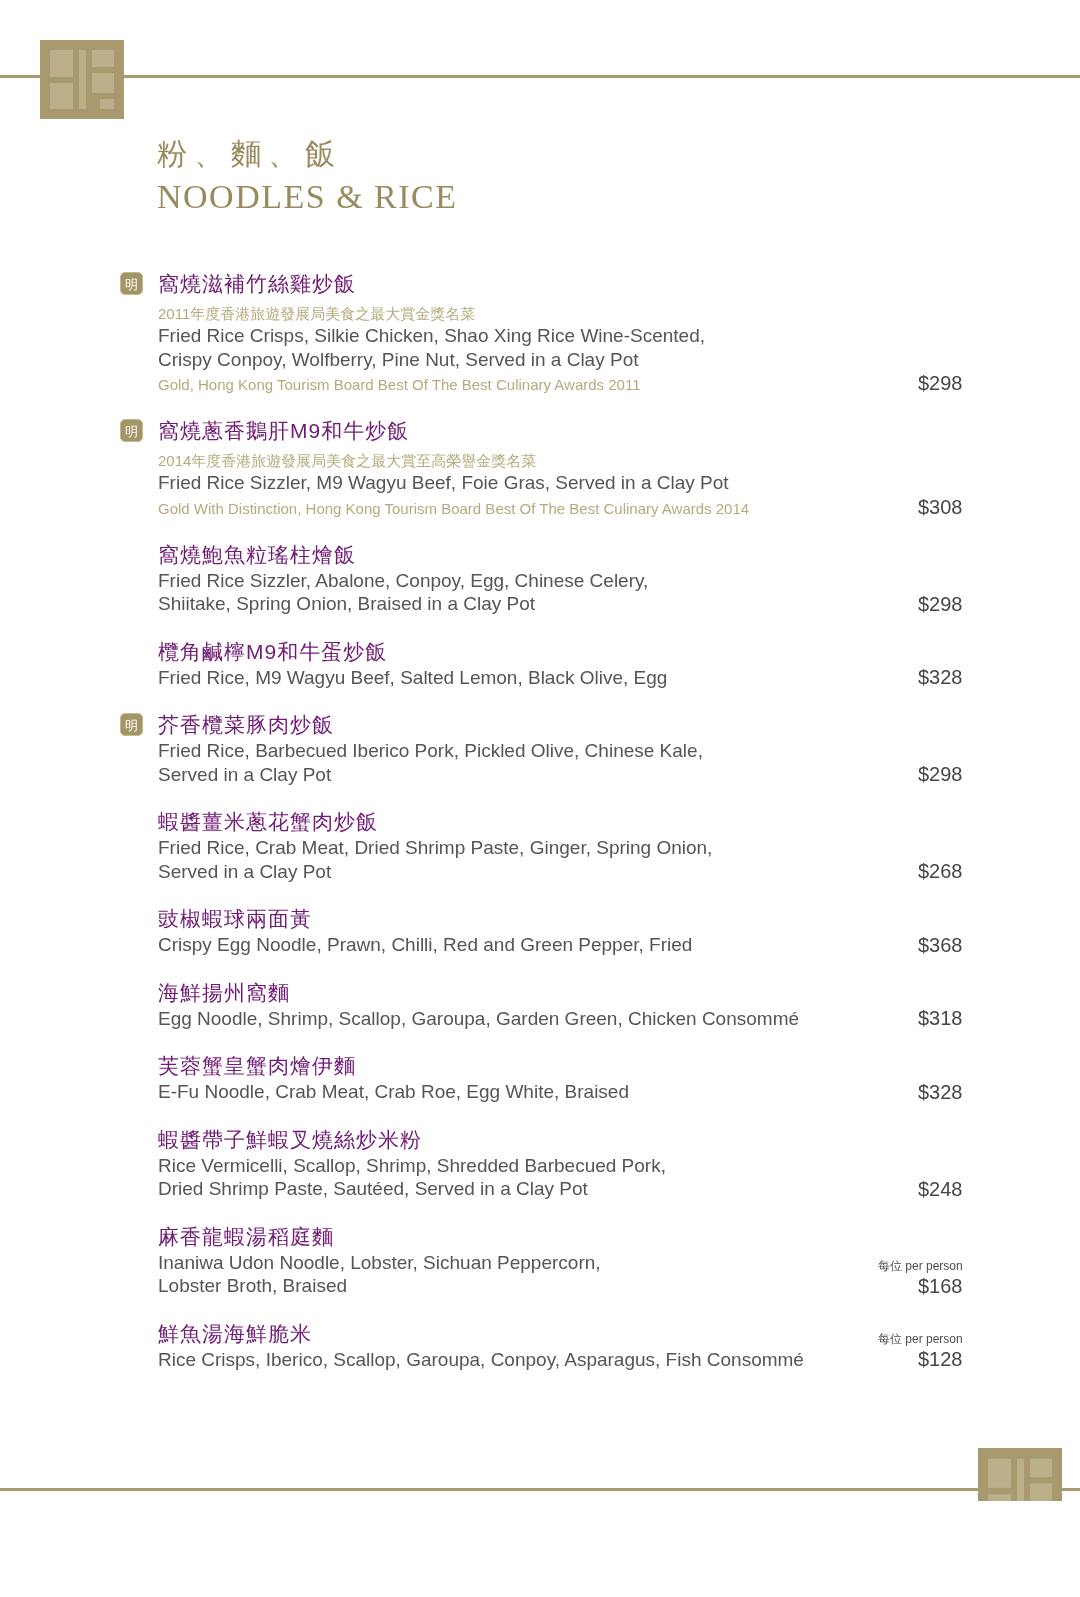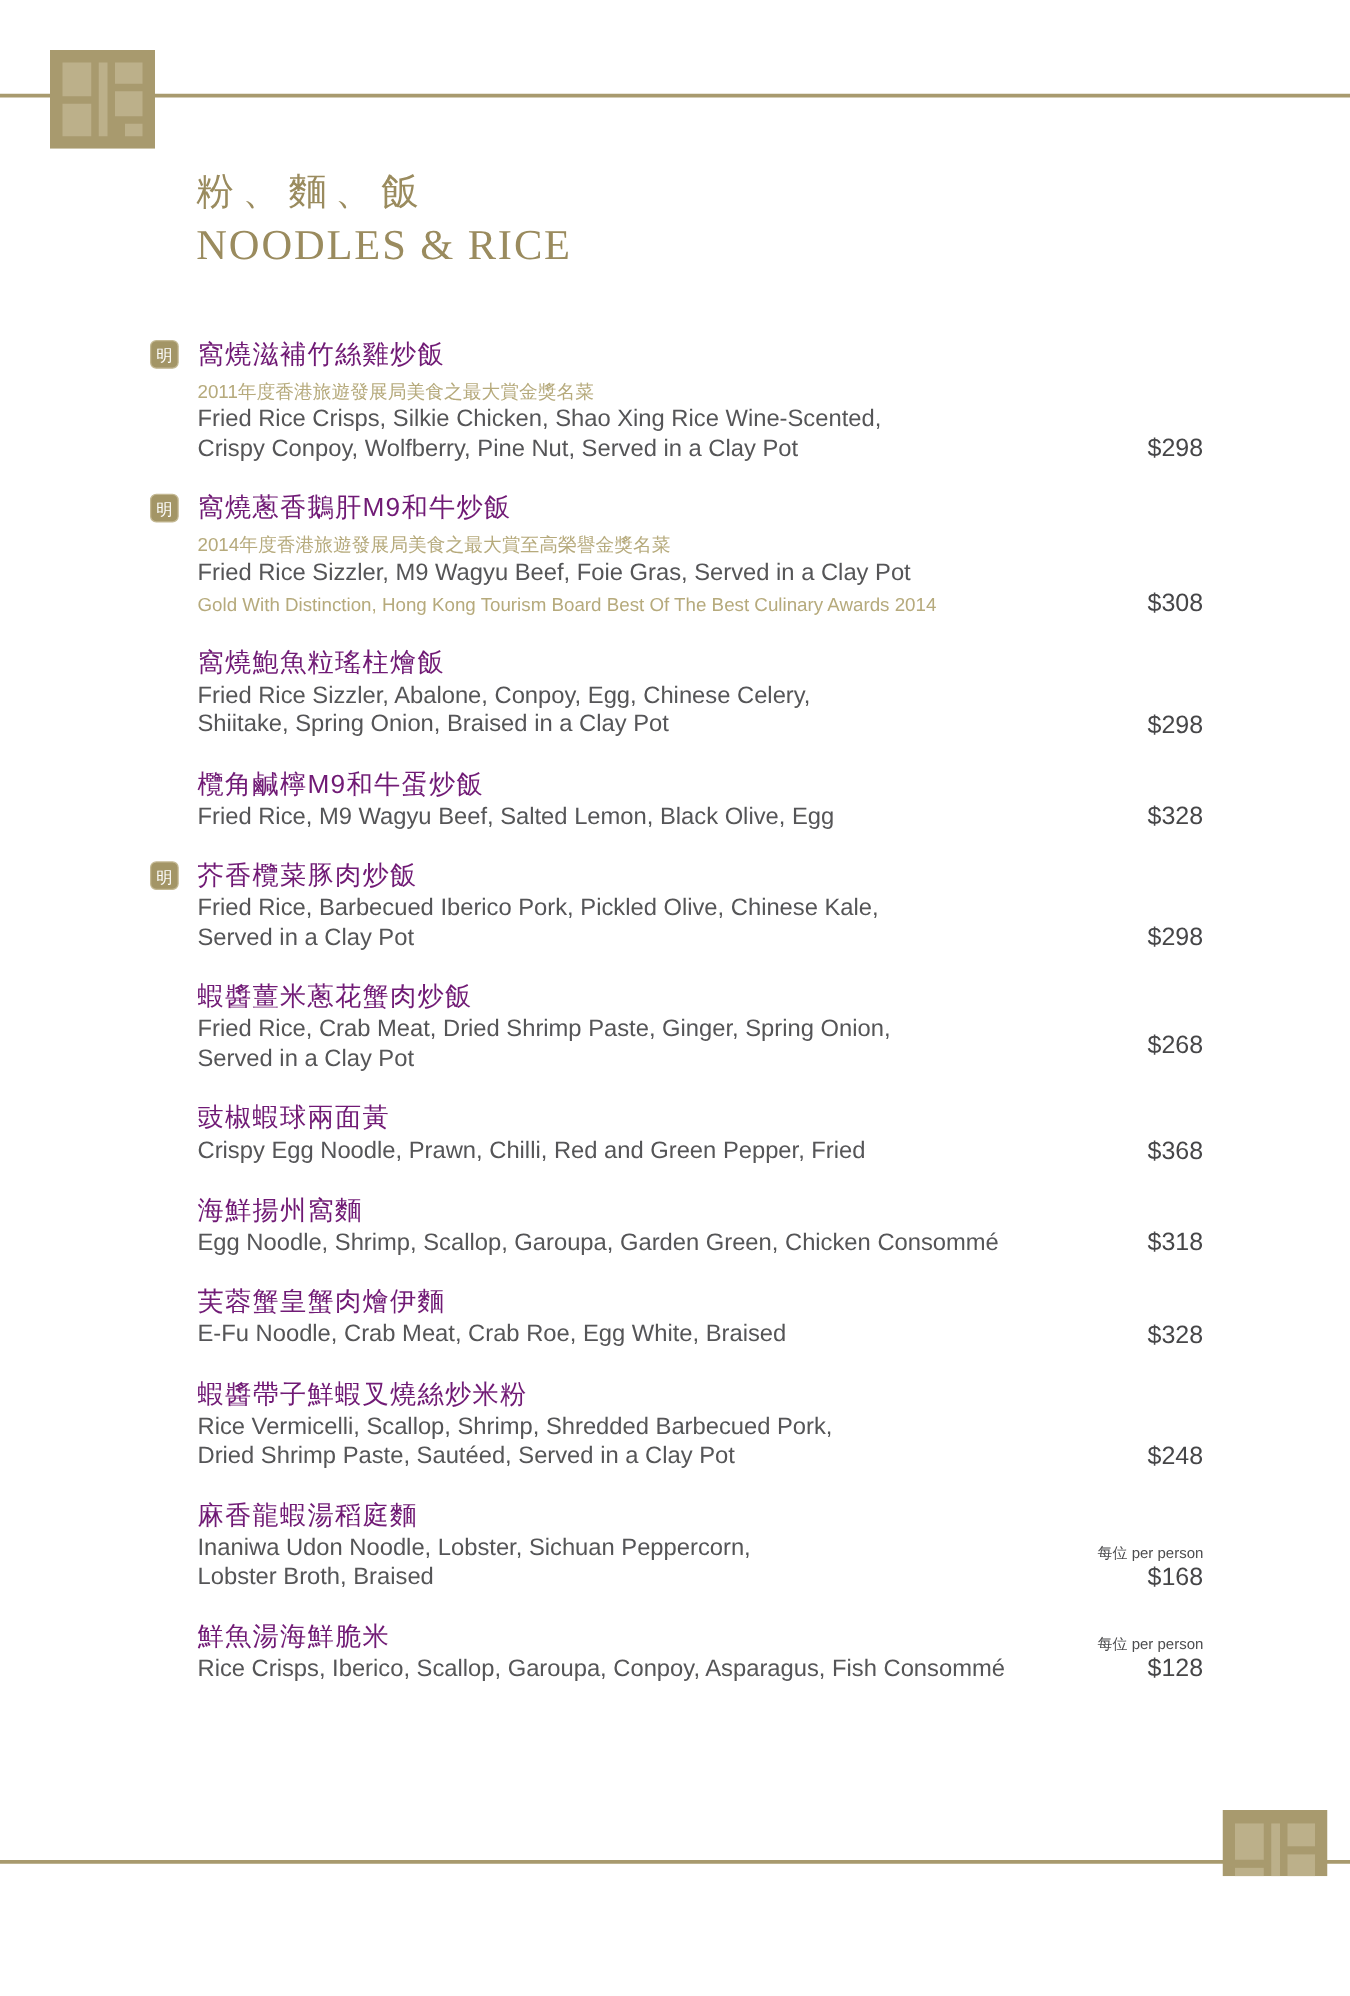--- a/index.html
+++ b/index.html
@@ -24,21 +24,21 @@
   .item{display:grid;grid-template-columns:38px 720px 82px;margin-bottom:22px;}
   .badge-cell{padding-top:2px;}
   .badge{width:23px;height:23px;border-radius:5px;background:#a39566;border:1px solid #c3b893;
          color:#ffffff;font-size:13px;line-height:23px;text-align:center;box-sizing:border-box;}
   .badge.hidden{visibility:hidden;}
   .name{font-size:21px;line-height:28px;color:#701a75;font-weight:500;letter-spacing:1px;}
   .award-cjk{font-size:15px;line-height:20px;color:#b6aa7c;margin-top:6px;}
   .award-en{font-size:15px;line-height:20px;color:#b6aa7c;margin-top:4px;}
   .desc-line{font-size:19px;line-height:23.5px;color:#555557;}
   .price-cell{display:flex;flex-direction:column;justify-content:flex-end;align-items:flex-start;}
-  .price-cell.price-top{justify-content:center;padding-top:28px;}
+  .price-cell.price-top{justify-content:flex-end;padding-top:28px;}
   .pp-note{font-size:12px;line-height:16px;color:#4c4c4e;white-space:nowrap;}
   .price{font-size:20px;line-height:24px;color:#464648;margin-left:40px;}
 </style>
 </head>
 <body>
 
 <div class="page">
 
   <div class="rule top"></div>
   <div class="rule bottom"></div>
@@ -73,20 +73,21 @@
     <div class="badge-cell">
       <div class="badge">明</div>
     </div>
     <div class="content">
       <div class="name">窩燒滋補竹絲雞炒飯</div>
       <div class="award-cjk">2011年度香港旅遊發展局美食之最大賞金獎名菜</div>
       <div class="desc">
             <div class="desc-line">Fried Rice Crisps, Silkie Chicken, Shao Xing Rice Wine-Scented,</div>
             <div class="desc-line">Crispy Conpoy, Wolfberry, Pine Nut, Served in a Clay Pot</div>
           </div>
+      <div class="award-en">Gold, Hong Kong Tourism Board Best Of The Best Culinary Awards 2011</div>
     </div>
     <div class="price-cell">
 
       <div class="price">$298</div>
     </div>
   </div>
       <div class="item">
     <div class="badge-cell">
       <div class="badge">明</div>
     </div>

